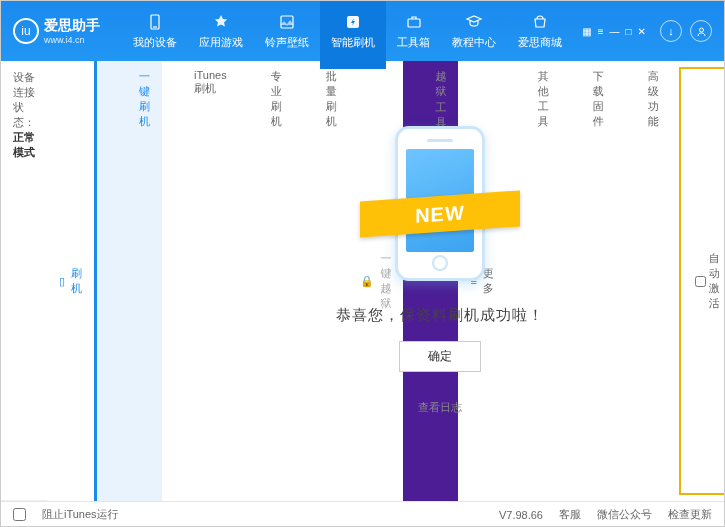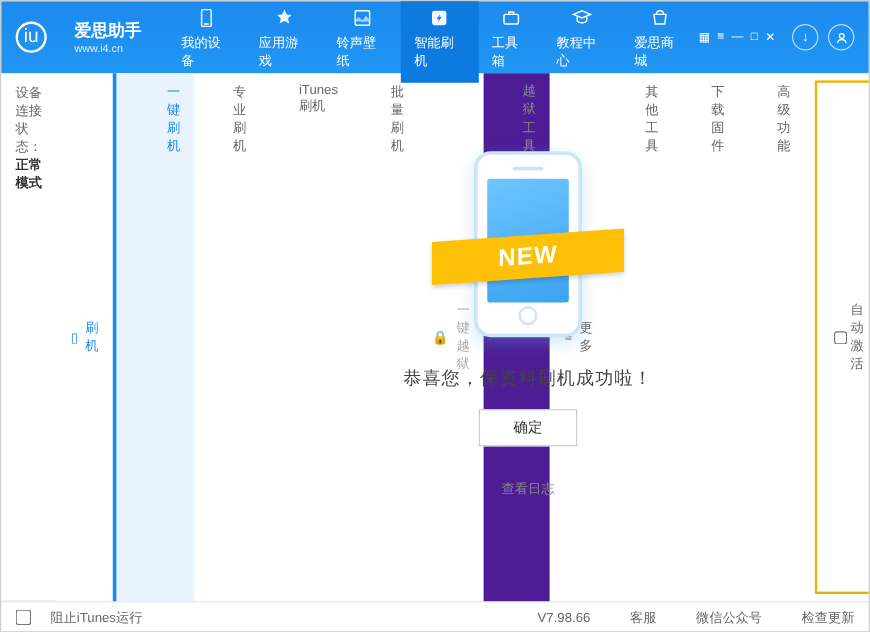--- a/index.html
+++ b/index.html
@@ -1,20 +1,20 @@
 <!DOCTYPE html>
 <html><head>
 <meta charset="utf-8">
 <style>
 *{margin:0;padding:0;box-sizing:border-box;font-family:"Microsoft YaHei",sans-serif}
 body{width:725px;height:527px;background:#fff;overflow:hidden;border:1px solid #ccc}
 .header{height:60px;background:linear-gradient(to bottom,#1b8aef,#2196f3);color:#fff;display:flex;align-items:center;padding:0 12px}
 .logo{display:flex;align-items:center}
-.logo-icon{width:26px;height:26px;border:2px solid #fff;border-radius:50%;display:flex;align-items:center;justify-content:center;font-size:16px;font-weight:normal}
-.logo-text{margin-left:23px}
+.logo-icon{width:26px;height:26px;border:2px solid #fff;border-radius:50%;display:flex;align-items:center;justify-content:center;font-size:12px;font-weight:normal}
+.logo-text{margin-left:5px}
 .logo-main{font-size:14px;font-weight:bold}
 .logo-sub{font-size:9px;opacity:.85}
 .nav{display:flex;margin-left:22px;flex:1}
 .nav-item{display:flex;flex-direction:column;align-items:center;padding:0 11px;height:76px;justify-content:center;cursor:pointer;font-size:11px}
 .nav-item.active{background:#0d7ae0}
 .nav-icon{width:20px;height:20px;margin-bottom:3px;display:flex;align-items:center;justify-content:center}
 .header-right{display:flex;align-items:center;gap:8px}
 .win-controls{display:flex;gap:6px;font-size:10px;margin-right:6px}
 .circle-btn{width:22px;height:22px;border:1.5px solid rgba(255,255,255,.7);border-radius:50%;display:flex;align-items:center;justify-content:center;font-size:11px}
 .body{display:flex;height:440px}
@@ -36,21 +36,21 @@
 .phone::before{content:"";position:absolute;top:10px;left:50%;transform:translateX(-50%);width:26px;height:3px;background:#cce5f9;border-radius:2px}
 .phone::after{content:"";position:absolute;bottom:7px;left:50%;transform:translateX(-50%);width:12px;height:12px;border:2px solid #cce5f9;border-radius:50%}
 .screen{position:absolute;top:20px;left:8px;right:8px;bottom:26px;background:linear-gradient(160deg,#6ec5ff,#3ba3f0);border-radius:2px}
 .ribbon{position:absolute;top:78px;left:-10px;width:160px;height:36px;background:#ffc107;transform:skewY(-4deg);display:flex;align-items:center;justify-content:center;color:#fff;font-weight:bold;font-size:20px;letter-spacing:1px;box-shadow:0 2px 4px rgba(0,0,0,.2)}
 .success-text{font-size:15px;color:#444;margin-top:18px;letter-spacing:1px}
 .ok-btn{margin-top:16px;padding:6px 28px;border:1px solid #ccc;background:#fff;font-size:12px;cursor:pointer;color:#333}
 .log-link{margin-top:28px;font-size:11px;color:#888;cursor:pointer}
 .footer{height:26px;border-top:1px solid #e5e5e5;display:flex;align-items:center;font-size:11px;color:#666;padding:0 12px}
 .footer .left{display:flex;align-items:center;gap:16px}
 .footer .spacer{flex:1}
-.footer .item{margin-left:33px;cursor:pointer}
+.footer .item{margin-left:16px;cursor:pointer}
 svg{display:block}
 </style>
 </head>
 <body>
 
 <div class="header">
   <div class="logo">
     <div class="logo-icon">iu</div>
     <div class="logo-text">
       <div class="logo-main">爱思助手</div>
@@ -141,22 +141,22 @@
 
 <div class="body">
   <div class="sidebar">
     <div class="status"><span>设备连接状态：</span><b>正常模式</b></div>
 
     <div class="section-head">
         <span>▯</span>
         <span>刷机</span>
       </div>
     <div class="menu-item active">一键刷机</div>
+    <div class="menu-item">iTunes刷机</div>
     <div class="menu-item">专业刷机</div>
-    <div class="menu-item">iTunes刷机</div>
     <div class="menu-item">批量刷机</div>
 
     <div class="section-head gray">
         <span>🔒</span>
         <span>一键越狱</span>
       </div>
     <div class="menu-item sub">越狱工具已转移至工具箱</div>
 
     <div class="section-head" style="color:#666">
         <span>≡</span>

